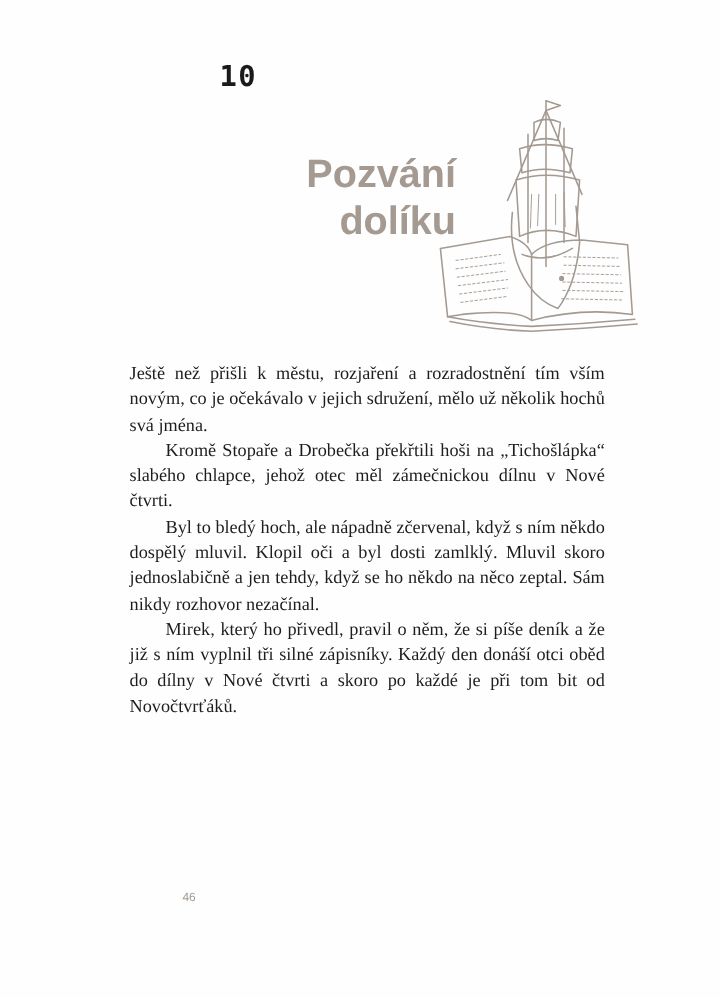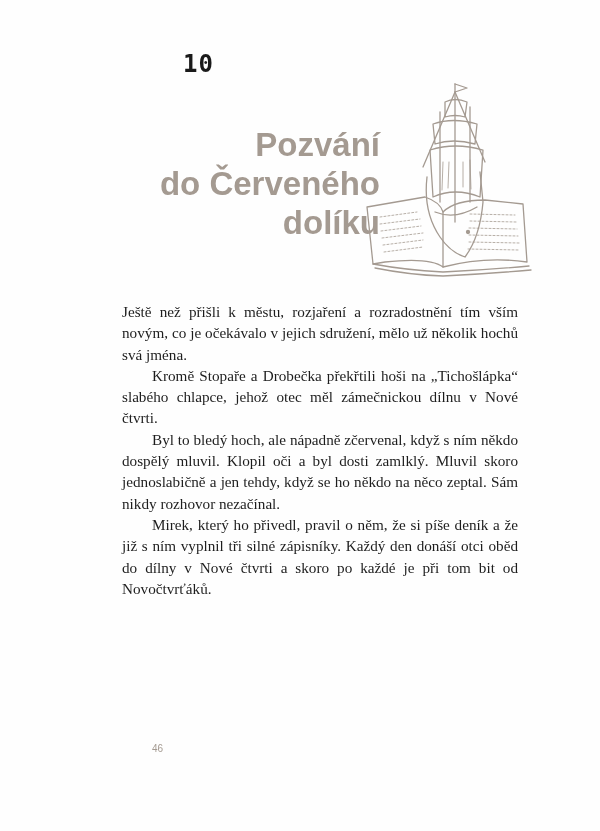--- a/index.html
+++ b/index.html
@@ -11,41 +11,40 @@
     font-size: 24px; color: #1a1a1a; letter-spacing: 1px;
   }
   .chapter-title {
     position: absolute; left: 120px; top: 125px; width: 260px;
     font-family: "Liberation Sans", sans-serif; font-weight: bold;
     font-size: 33px; line-height: 39px; color: #a49a91;
   }
   .chapter-title div { white-space: nowrap; text-align: right; }
   .illustration { position: absolute; left: 345px; top: 72px; width: 195px; height: 205px; }
   .body-text {
-    position: absolute; left: 122px; top: 301px; width: 396px;
+    position: absolute; left: 108px; top: 301px; width: 396px;
     font-family: "Liberation Serif", serif; font-size: 15.2px; line-height: 21.3px;
     color: #1d1d1d; text-align: justify;
   }
   .body-text p { margin: 0; text-indent: 0; }
   .body-text p.indent { text-indent: 30px; }
   .page-number {
     position: absolute; left: 152px; top: 743px;
     font-family: "Liberation Sans", sans-serif; font-size: 10px; color: #a49a91;
   }
 </style>
 </head>
 <body>
 
 <div class="page">
 
   <div class="chapter-number">10</div>
 
   <div class="chapter-title">
     <div>Pozvání</div>
-    <div>do Červeného</div>
     <div>dolíku</div>
   </div>
 
   <div class="illustration">
     <svg width="195" height="205" viewBox="0 0 195 205" fill="none" stroke="#a49a91" stroke-width="1.3" stroke-linecap="round" stroke-linejoin="round">
 
       <path d="M22 135 L80 125 Q95 130 98 140 L98 195 Q85 185 40 190 L28 192 Z"></path>
       <path d="M98 140 Q110 128 140 128 L178 132 L182 190 Q140 184 98 195"></path>
       <path d="M28 192 Q60 198 98 200 Q140 198 184 194"></path>
       <path d="M30 196 Q65 203 98 204 Q140 202 186 198"></path>

